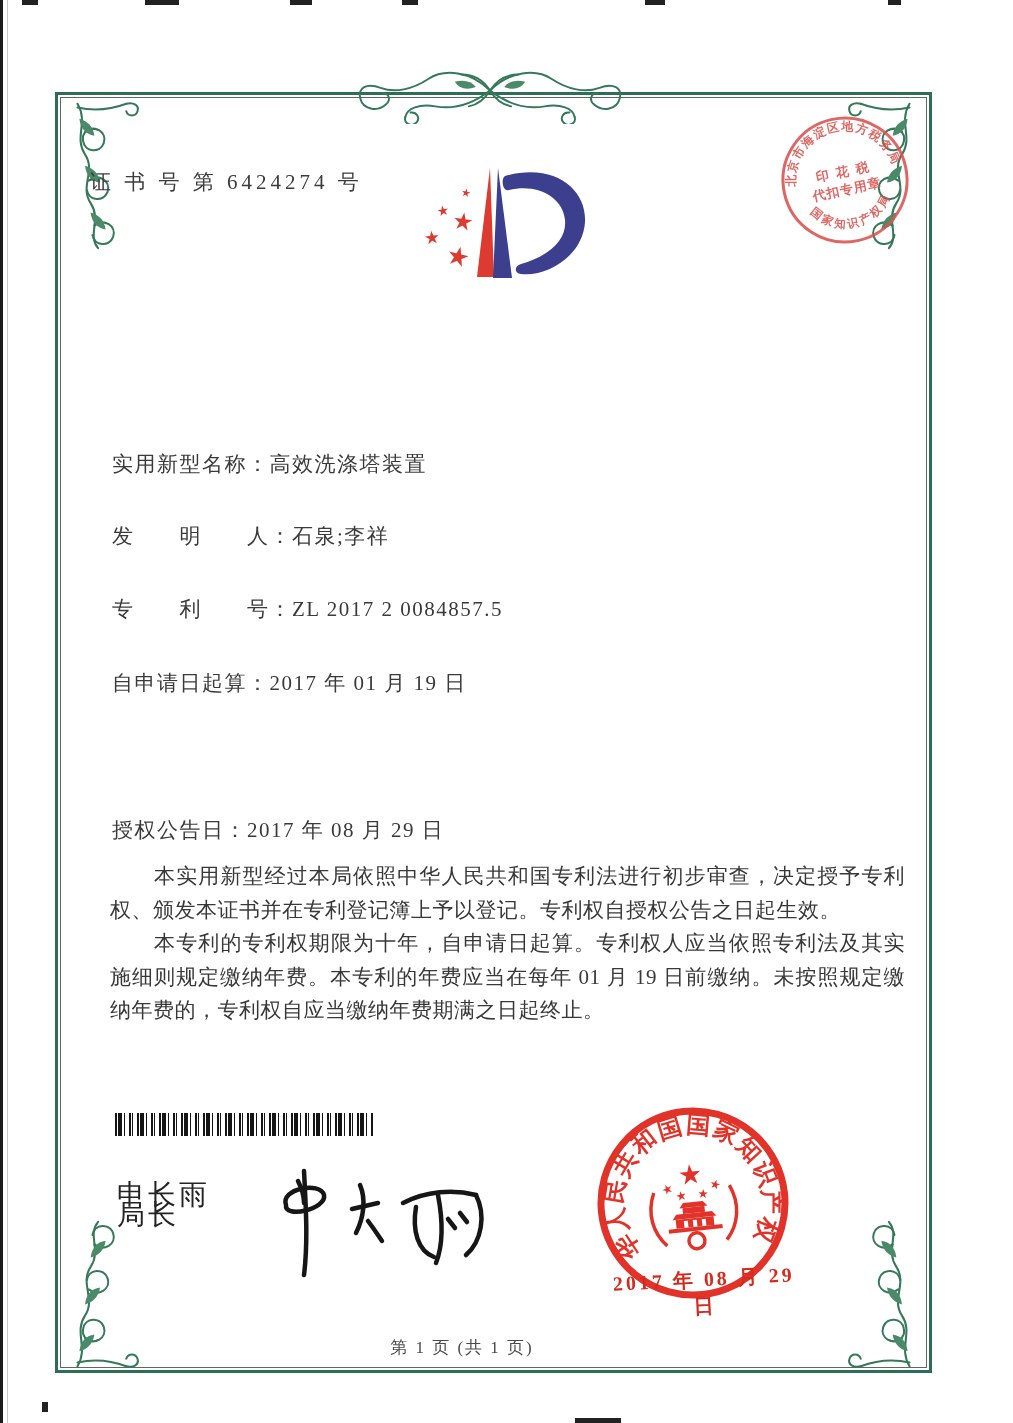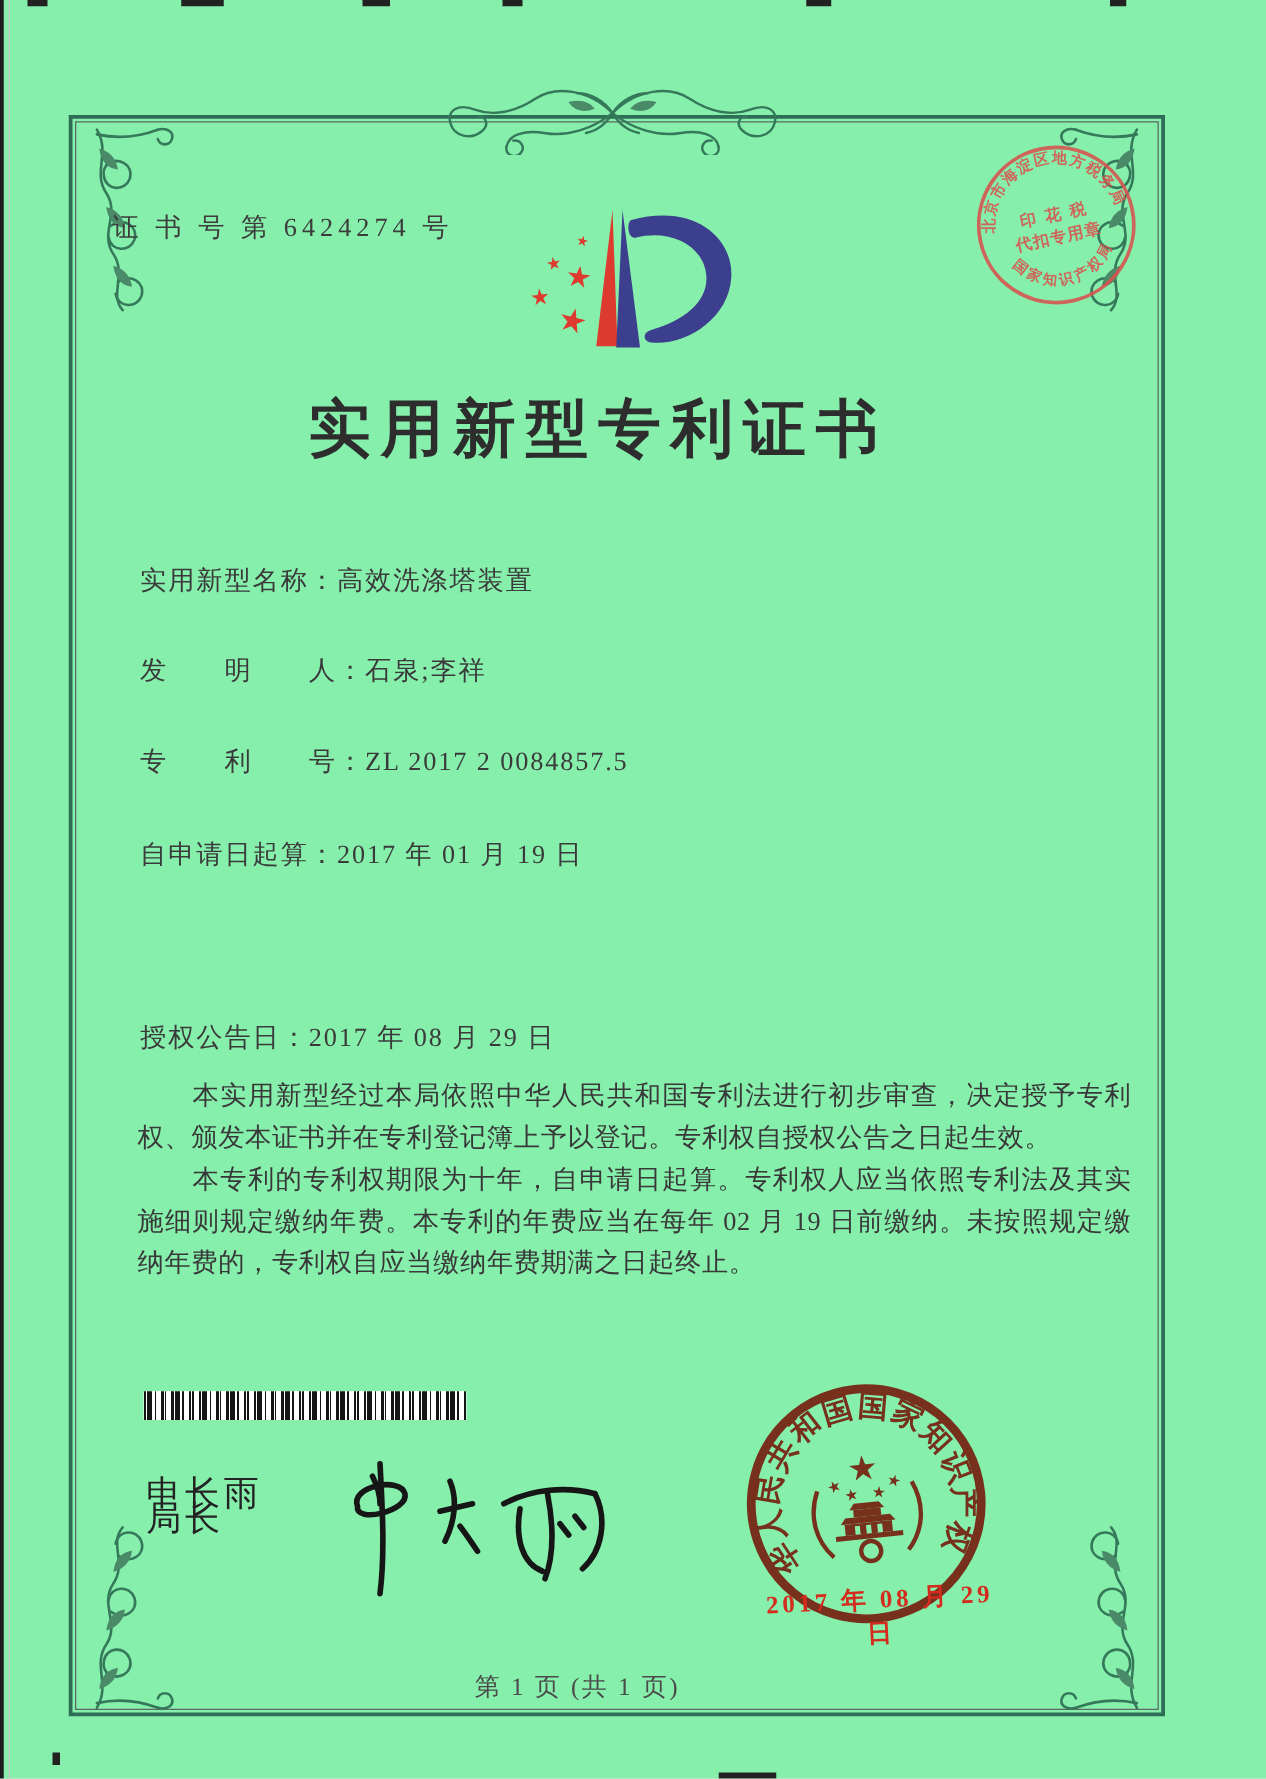--- a/index.html
+++ b/index.html
@@ -1,16 +1,16 @@
 <!DOCTYPE html>
 <html><head>
 <meta charset="utf-8">
 <style>
   html,body{margin:0;padding:0;background:#e9e9e9;}
-  #page{position:relative;width:1013px;height:1423px;background:#86efac;overflow:hidden;
+  #page{position:relative;width:1013px;height:1423px;background:#ffffff;overflow:hidden;
         font-family:"Liberation Serif","DejaVu Serif",serif;color:#333;}
   .abs{position:absolute;}
   
   .edge-left{left:0;top:0;width:3px;height:1423px;background:#1c1c1c;}
   .edge-left2{left:7px;top:0;width:1px;height:1423px;background:#c9c9c9;}
   .scan-dash{height:5px;background:#222;top:0;}
   
   .frame{left:55px;top:92px;width:877px;height:1281px;border:3px solid #2e6e55;box-sizing:border-box;}
   .frame-inner{position:absolute;left:2px;top:2px;right:2px;bottom:2px;border:1px solid #5a6a60;}
   .orn{color:#35795a;}
@@ -28,21 +28,21 @@
             text-align:justify;color:#383838;}
   .bodytext p{margin:0;text-indent:2.1em;letter-spacing:0.5px;}
   
   .barcode{left:115px;top:1113px;width:258px;height:23px;background-color:#fff;
     background-image:repeating-linear-gradient(90deg,#151515 0 2px,#fff 2px 3px,#151515 3px 7px,
     #fff 7px 9px,#151515 9px 10px,#fff 10px 14px,#151515 14px 16px,#fff 16px 17px,
     #151515 17px 18px,#fff 18px 22px);}
   
   .officer{left:117px;font-size:28px;font-family:"Liberation Sans","DejaVu Sans",sans-serif;color:#232323;letter-spacing:3px;}
   
-  .footer{left:312px;top:1336px;width:300px;text-align:center;font-size:20px;letter-spacing:2px;color:#4a4a4a;}
+  .footer{left:312px;top:1336px;width:300px;text-align:center;font-size:17px;letter-spacing:2px;color:#4a4a4a;}
   
   .tax-stamp{left:775px;top:110px;width:140px;height:140px;transform:rotate(-12deg);opacity:.88;}
   .tax-stamp text{font-family:"Liberation Serif","DejaVu Serif",serif;font-weight:bold;}
   .main-seal{left:590px;top:1100px;width:206px;height:206px;transform:rotate(-6deg);opacity:.93;mix-blend-mode:multiply;}
   .main-seal text{font-family:"Liberation Serif","DejaVu Serif",serif;font-weight:bold;}
   .seal-date{left:607px;top:1266px;width:195px;text-align:center;font-size:20px;letter-spacing:3px;
              color:#d52a1e;transform:rotate(-3deg);font-weight:bold;}
   .sig path{stroke:#161616;stroke-width:4.5;fill:none;stroke-linecap:round;stroke-linejoin:round;}
 </style>
 </head>
@@ -128,41 +128,40 @@
     <text font-size="12" letter-spacing="1.5" fill="#d9534f">
       <textPath href="#ts-top" startOffset="50%" text-anchor="middle">北京市海淀区地方税务局</textPath>
     </text>
     <text font-size="11.5" letter-spacing="2.5" fill="#d9534f">
       <textPath href="#ts-bot" startOffset="50%" text-anchor="middle">国家知识产权局</textPath>
     </text>
     <text x="0" y="-4" text-anchor="middle" font-size="13" letter-spacing="2" fill="#d9534f">印 花 税</text>
     <text x="0" y="14" text-anchor="middle" font-size="13" letter-spacing="1" fill="#d9534f">代扣专用章</text>
   </svg>
 
-  <h1 class="abs title">实用新型专利证书</h1>
 
   <div class="abs field" style="top:450px">
     <span>实用新型名称：</span><span>高效洗涤塔装置</span>
   </div>
   <div class="abs field" style="top:522px">
     <span>发　　明　　人：</span><span>石泉;李祥</span>
   </div>
   <div class="abs field" style="top:595px">
     <span>专　　利　　号：</span><span>ZL 2017 2 0084857.5</span>
   </div>
   <div class="abs field" style="top:669px">
     <span>自申请日起算：</span><span>2017 年 01 月 19 日</span>
   </div>
   <div class="abs field" style="top:816px">
     <span>授权公告日：</span><span>2017 年 08 月 29 日</span>
   </div>
 
   <div class="abs bodytext">
     <p>本实用新型经过本局依照中华人民共和国专利法进行初步审查，决定授予专利权、颁发本证书并在专利登记簿上予以登记。专利权自授权公告之日起生效。</p>
-    <p>本专利的专利权期限为十年，自申请日起算。专利权人应当依照专利法及其实施细则规定缴纳年费。本专利的年费应当在每年 02 月 19 日前缴纳。未按照规定缴纳年费的，专利权自应当缴纳年费期满之日起终止。</p>
+    <p>本专利的专利权期限为十年，自申请日起算。专利权人应当依照专利法及其实施细则规定缴纳年费。本专利的年费应当在每年 01 月 19 日前缴纳。未按照规定缴纳年费的，专利权自应当缴纳年费期满之日起终止。</p>
   </div>
 
   <div class="abs barcode"></div>
 
   <div class="abs officer" style="top:1196px">局长</div>
   <div class="abs officer" style="top:1176px">申长雨</div>
 
   <svg class="abs sig" style="left:268px;top:1163px" width="245" height="115" viewBox="0 0 245 115">
     <path d="M30,18 C34,26 36,34 36,40"></path>
     <path d="M36,8 C38,45 40,80 36,112"></path>

